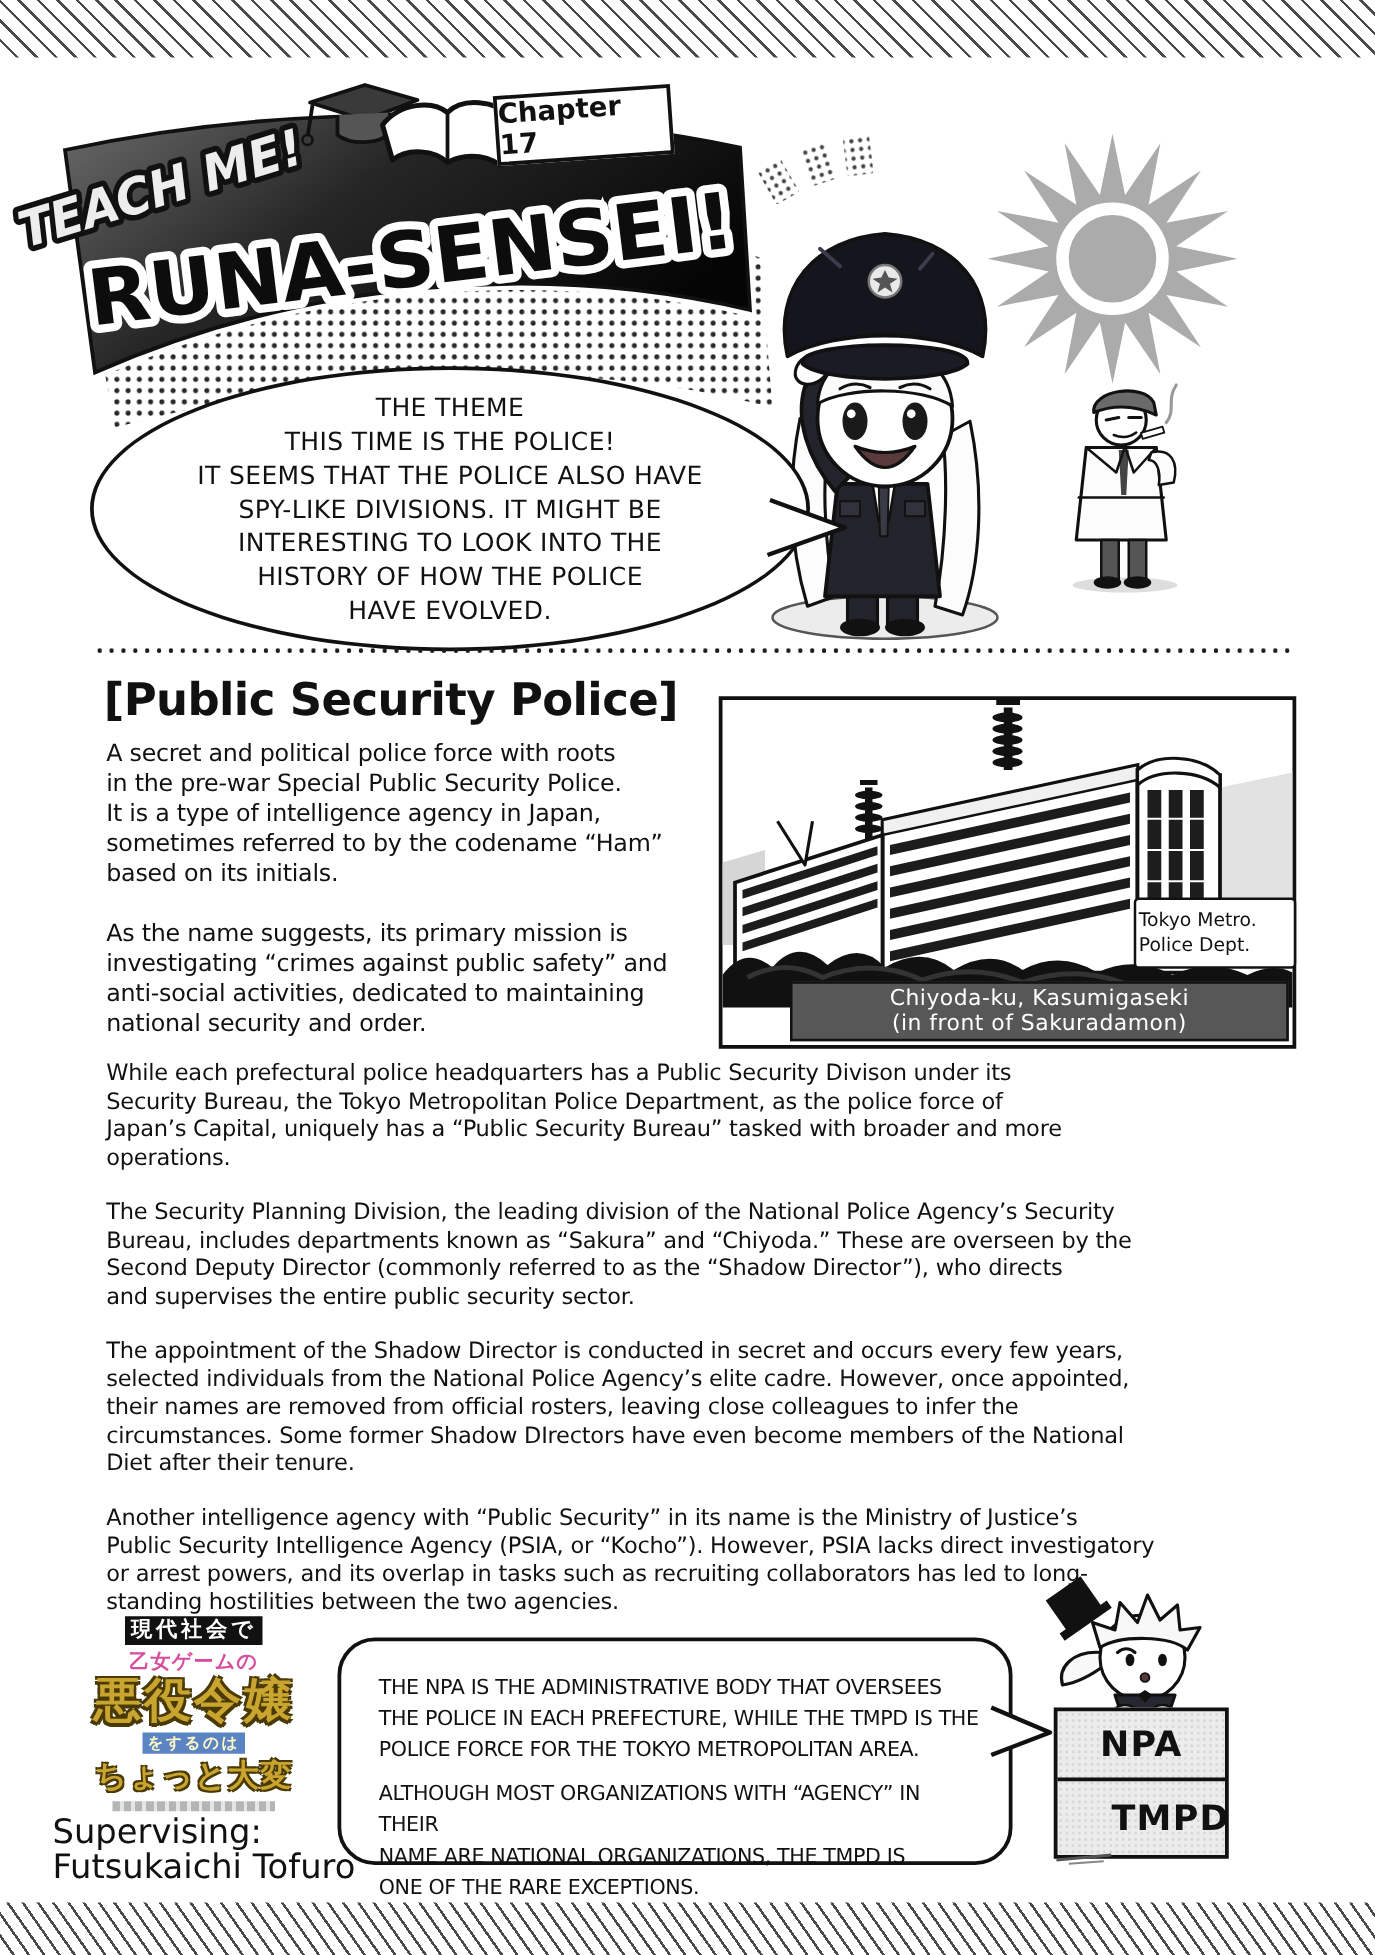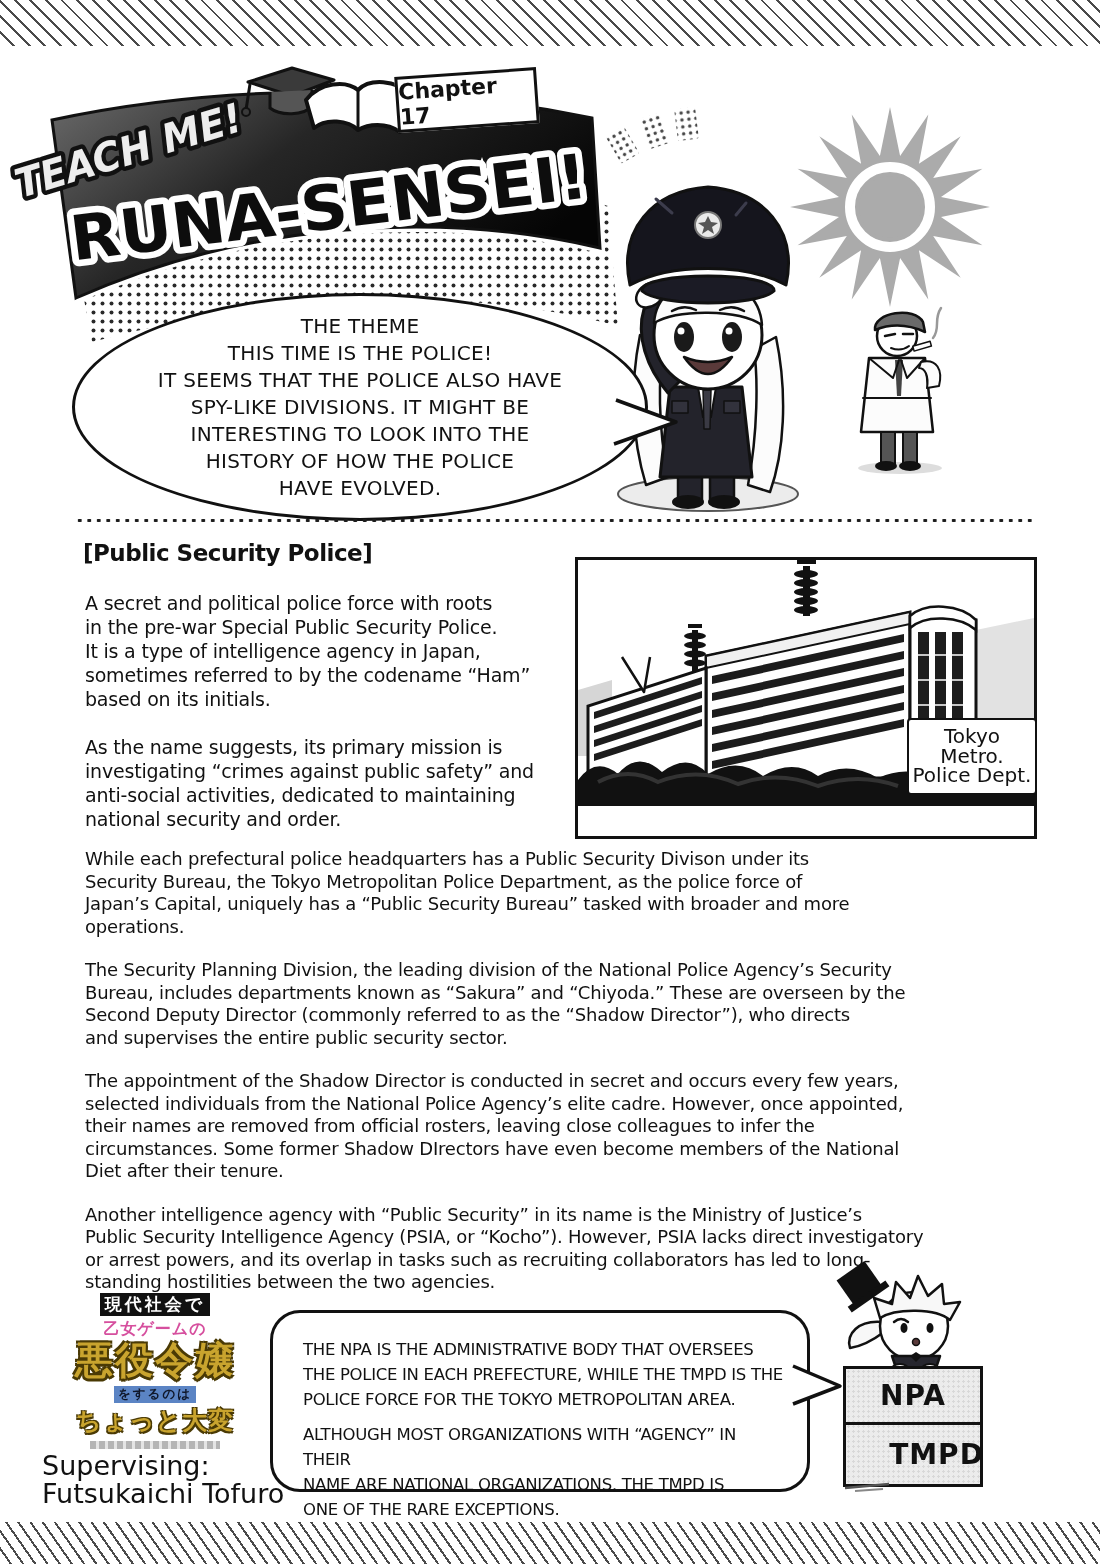--- a/index.html
+++ b/index.html
@@ -22,47 +22,47 @@
   
   .bubble1{position:absolute;left:72px;top:293px;width:570px;height:222px;background:#fff;
            border:3.5px solid #111;border-radius:50%;display:flex;align-items:center;justify-content:center;}
   .bubble1-text{white-space:pre-line;text-align:center;font-size:20px;line-height:27px;letter-spacing:.3px;}
   .tail-svg{position:absolute;}
 
   
   .divider{position:absolute;left:75px;top:518px;width:958px;height:5px;
            background-image:radial-gradient(circle,#1c1c1c 1.7px,transparent 2px);
            background-size:9.5px 5px;background-repeat:repeat-x;}
-  .heading{position:absolute;left:83px;top:540px;font-size:23px;font-weight:bold;letter-spacing:-.5px;}
+  .heading{position:absolute;left:83px;top:540px;font-size:36px;font-weight:bold;letter-spacing:-.5px;}
   .colL{position:absolute;left:85px;top:591px;width:497px;}
   .colL p{margin:0 0 24px 0;font-size:19px;line-height:24px;white-space:pre-line;letter-spacing:-.2px;}
   .wide{position:absolute;left:85px;top:848px;width:965px;}
   .wide p{margin:0 0 21px 0;font-size:18px;line-height:22.5px;white-space:pre-line;letter-spacing:-.2px;}
 
   
   .panel{position:absolute;left:575px;top:557px;width:456px;height:276px;border:3.5px solid #111;background:#fff;}
   .npa-label{position:absolute;left:2px;top:26px;width:96px;border:2.5px solid #111;border-radius:4px;
              background:#fff;padding:5px 2px;text-align:center;font-size:16px;line-height:18.5px;white-space:pre-line;}
   .npa-tail{position:absolute;left:38px;top:96px;}
   .tmpd-label{position:absolute;right:-3px;top:158px;width:122px;border:2.5px solid #111;border-radius:4px;
-              background:#fff;padding:7px 2px;text-align:center;font-size:20px;line-height:19.5px;white-space:pre-line;}
+              background:#fff;padding:7px 2px;font-size:15px;line-height:19.5px;white-space:pre-line;}
   .caption{position:absolute;left:54px;right:3px;bottom:3px;height:44px;background:#575757;border:2px solid #111;
            color:#fff;display:flex;align-items:center;justify-content:center;text-align:center;
            font-size:17.5px;line-height:20px;white-space:pre-line;letter-spacing:.4px;}
 
   
   .book-logo{position:absolute;left:55px;top:1293px;width:200px;text-align:center;line-height:1;}
   .bl1{display:inline-block;background:#111;color:#fff;font-size:17px;font-weight:bold;
        padding:3px 5px;letter-spacing:3px;}
   .bl2{margin-top:5px;font-size:16px;font-weight:bold;color:#d64f9e;letter-spacing:1px;
        text-shadow:-1px -1px 0 #fff,1px -1px 0 #fff,-1px 1px 0 #fff,1px 1px 0 #fff;}
   .bl3{margin-top:4px;font-size:38px;font-weight:bold;color:#c9a42e;letter-spacing:2px;
        text-shadow:-2px -2px 0 #4a3a05,2px -2px 0 #4a3a05,-2px 2px 0 #4a3a05,2px 2px 0 #4a3a05,0 3px 0 #4a3a05;}
   .bl4{margin-top:6px;}
-  .bl4 span{display:inline-block;background:#5b84c4;color:#0f172a;font-size:12.5px;font-weight:bold;
+  .bl4 span{display:inline-block;background:#5b84c4;color:#fef9c3;font-size:12.5px;font-weight:bold;
             padding:2px 4px;letter-spacing:2px;}
   .bl5{margin-top:5px;font-size:25px;font-weight:bold;color:#c9a42e;letter-spacing:1px;
        text-shadow:-1.5px -1.5px 0 #4a3a05,1.5px -1.5px 0 #4a3a05,-1.5px 1.5px 0 #4a3a05,1.5px 1.5px 0 #4a3a05;}
   .fineprint{margin:8px auto 0 auto;width:130px;height:8px;
              background:repeating-linear-gradient(90deg,#b5b5b5 0 6px,#e5e5e5 6px 9px);}
   .supervising{position:absolute;left:42px;top:1452px;font-size:27px;line-height:28px;white-space:pre-line;}
 
   .bubble2{position:absolute;left:258px;top:1310px;width:540px;height:182px;background:#fff;
            border:3.5px solid #111;border-radius:30px;padding:24px 22px 0 30px;box-sizing:border-box;margin-left:12px;}
   .bubble2 p{margin:0 0 10px 0;font-size:16.5px;line-height:25px;white-space:pre-line;letter-spacing:-.3px;}
@@ -274,20 +274,22 @@
       </g>
 
       <path d="M 0,220 Q 18,196 40,214 Q 60,190 84,212 Q 110,192 130,214 Q 160,196 185,216 Q 215,198 240,216 Q 270,200 300,218 Q 330,204 360,220 Q 390,206 420,220 Q 440,210 456,218 L 456,246 L 0,246 Z" fill="#111"></path>
       <path d="M 20,222 Q 50,206 80,222 Q 120,206 160,224 Q 200,210 240,226 Q 280,212 320,226" fill="none" stroke="#333" stroke-width="4"></path>
     </svg>
     <svg class="npa-tail" width="40" height="40" viewBox="0 0 40 40">
       <path d="M 6,1 L 28,36 L 34,1" fill="#fff" stroke="#111" stroke-width="2.5" stroke-linejoin="round"></path>
     </svg>
     <div class="tmpd-label">Tokyo Metro.
 Police Dept.</div>
+    <div class="caption">Chiyoda-ku, Kasumigaseki
+(in front of Sakuradamon)</div>
   </div>
 
   <div class="wide">
     <p>While each prefectural police headquarters has a Public Security Divison under its
 Security Bureau, the Tokyo Metropolitan Police Department, as the police force of
 Japan’s Capital, uniquely has a “Public Security Bureau” tasked with broader and more
 operations.</p>
     <p>The Security Planning Division, the leading division of the National Police Agency’s Security
 Bureau, includes departments known as “Sakura” and “Chiyoda.” These are overseen by the
 Second Deputy Director (commonly referred to as the “Shadow Director”), who directs

